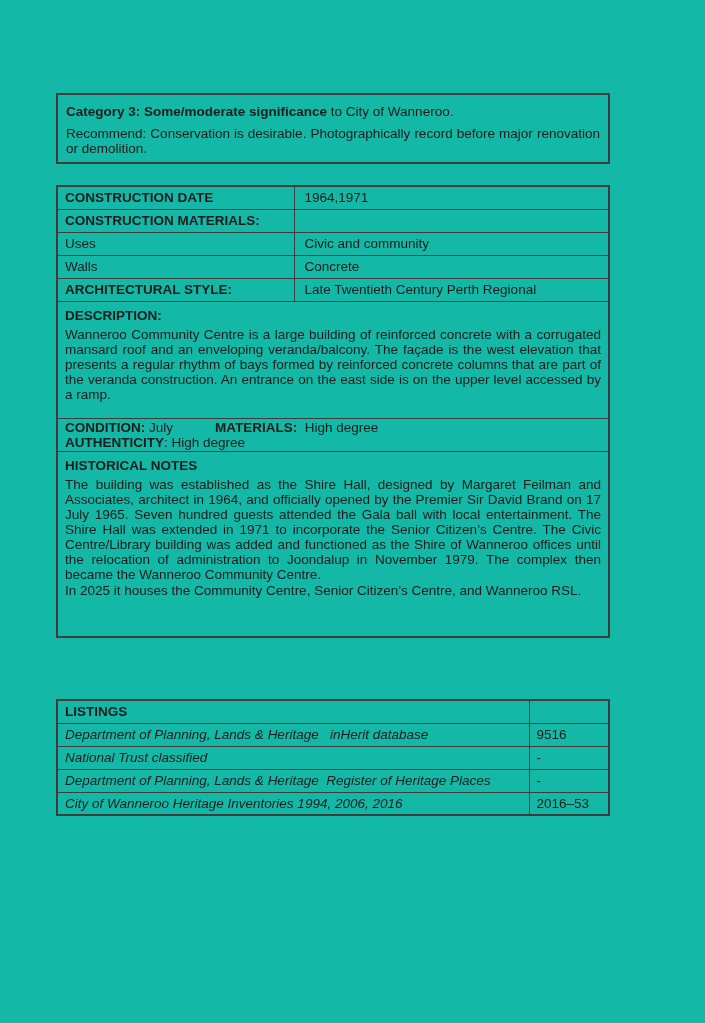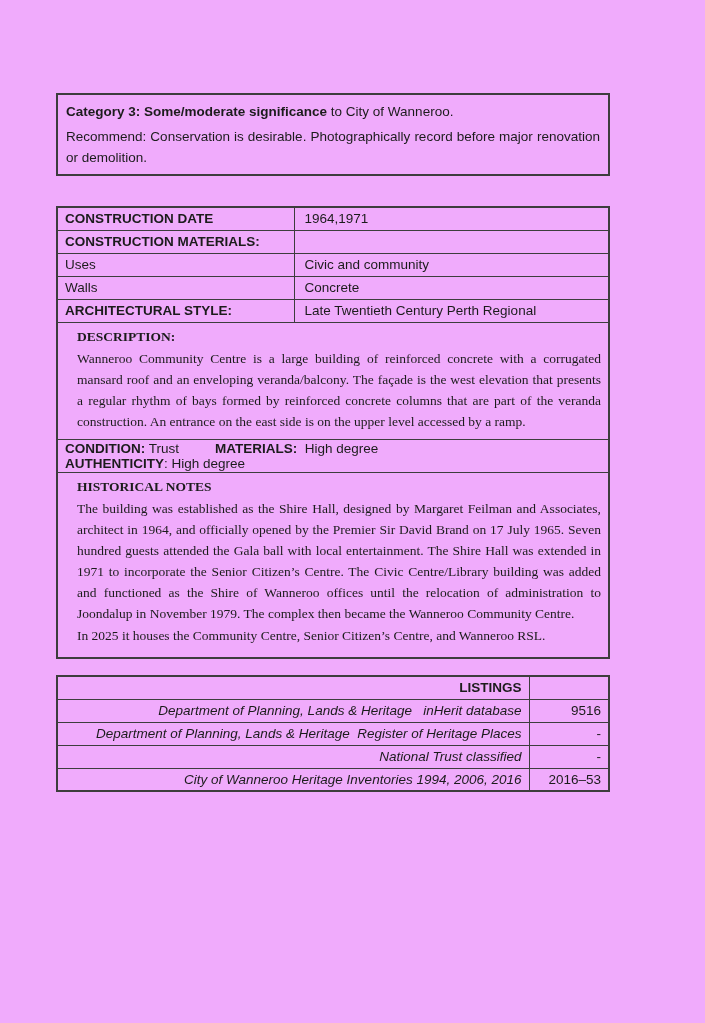--- a/index.html
+++ b/index.html
@@ -4,64 +4,64 @@
 <style>
   * { margin: 0; padding: 0; box-sizing: border-box; }
   html, body { background: #ffffff; }
   body {
     width: 705px; height: 1023px;
     position: relative;
     font-family: "Liberation Sans", "DejaVu Sans", sans-serif;
     color: #1c1c1c;
     font-size: 13.5px;
   }
-  .doc { position: absolute; inset: 0; background: #f0abfc; }
+  .doc { position: absolute; inset: 0; background: #14b8a6; }
   .b { font-weight: bold; }
 
   
   .cat-box {
     position: absolute; left: 56px; top: 93px; width: 554px; min-height: 70px;
     border: 2px solid #3d3d3d;
     padding: 7px 8px 6px 8px;
   }
   .cat-line { line-height: 20px; margin-bottom: 4px; }
-  .just { text-align: justify; line-height: 21px; }
+  .just { text-align: justify; line-height: 15px; }
 
   
   table.tbl {
     position: absolute; left: 56px; width: 554px;
     border-collapse: collapse; table-layout: fixed;
     border: 2px solid #3d3d3d;
-    font-size: 13.5px; color: #1c1c1c; margin-top: 21px;
+    font-size: 13.5px; color: #1c1c1c;
   }
   table.tbl td {
     border: 1px solid #3d3d3d;
     height: 23px; vertical-align: middle;
     padding: 1px 7px;
     overflow: hidden;
   }
 
   
   .details { top: 185px; }
   .details col.c1 { width: 237px; }
   .details td.val { padding-left: 10px; }
-  .details td.para-cell { padding: 3px 7px 5px 19px; vertical-align: top; font-family: Liberation Serif, serif; }
+  .details td.para-cell { padding: 3px 7px 5px 7px; vertical-align: top; }
   .para-head { font-weight: bold; line-height: 22px; }
   .desc-cell { height: 117px !important; }
   .hist-cell { height: 186px !important; }
   .hist-p2 { margin-top: 1px; }
 
   
   .cond-cell span { white-space: pre-wrap; }
   .cond-seg1 { display: inline-block; width: 150px; }
   .cond-seg2 { display: inline-block; width: 227px; }
   .cond-seg3 { display: inline-block; }
 
   
-  .listings { top: 654px; text-align: right; }
+  .listings { top: 699px; }
   .listings col.c1 { width: 472px; }
   .listings td.lbl { white-space: pre-wrap; font-style: italic; }
   .listings td { height: 23.5px; }
 
   
   .biblio { top: 822px; }
   .biblio td { height: 24px; }
 </style>
 </head>
 <body>
@@ -100,21 +100,21 @@
       <td class="val">Late Twentieth Century Perth Regional</td>
     </tr>
     <tr>
       <td colspan="2" class="para-cell desc-cell">
         <div class="para-head">DESCRIPTION:</div>
         <p class="just">Wanneroo Community Centre is a large building of reinforced concrete with a corrugated mansard roof and an enveloping veranda/balcony. The façade is the west elevation that presents a regular rhythm of bays formed by reinforced concrete columns that are part of the veranda construction. An entrance on the east side is on the upper level accessed by a ramp.</p>
       </td>
     </tr>
     <tr>
       <td colspan="2" class="cond-cell">
-        <span class="cond-seg1"><span class="b">CONDITION:</span><span> Trust</span></span><span class="cond-seg2"><span class="b">MATERIALS:</span><span>  High degree</span></span><span class="cond-seg3"><span class="b">AUTHENTICITY</span><span>: High degree</span></span>
+        <span class="cond-seg1"><span class="b">CONDITION:</span><span> July</span></span><span class="cond-seg2"><span class="b">MATERIALS:</span><span>  High degree</span></span><span class="cond-seg3"><span class="b">AUTHENTICITY</span><span>: High degree</span></span>
       </td>
     </tr>
     <tr>
       <td colspan="2" class="para-cell hist-cell">
         <div class="para-head">HISTORICAL NOTES</div>
         <p class="just">The building was established as the Shire Hall, designed by Margaret Feilman and Associates, architect in 1964, and officially opened by the Premier Sir David Brand on 17 July 1965. Seven hundred guests attended the Gala ball with local entertainment. The Shire Hall was extended in 1971 to incorporate the Senior Citizen’s Centre. The Civic Centre/Library building was added and functioned as the Shire of Wanneroo offices until the relocation of administration to Joondalup in November 1979. The complex then became the Wanneroo Community Centre.</p>
         <p class="just hist-p2">In 2025 it houses the Community Centre, Senior Citizen’s Centre, and Wanneroo RSL.</p>
       </td>
     </tr>
   </tbody>
@@ -128,25 +128,25 @@
     <tbody>
         <tr>
       <td class="b">LISTINGS</td>
       <td></td>
     </tr>
     <tr>
       <td class="lbl">Department of Planning, Lands &amp; Heritage   inHerit database</td>
       <td>9516</td>
     </tr>
     <tr>
-      <td class="lbl">Department of Planning, Lands &amp; Heritage  Register of Heritage Places</td>
+      <td class="lbl">National Trust classified</td>
       <td>-</td>
     </tr>
     <tr>
-      <td class="lbl">National Trust classified</td>
+      <td class="lbl">Department of Planning, Lands &amp; Heritage  Register of Heritage Places</td>
       <td>-</td>
     </tr>
     <tr>
       <td class="lbl">City of Wanneroo Heritage Inventories 1994, 2006, 2016</td>
       <td>2016–53</td>
     </tr>
   </tbody>
     </table>
 
 

